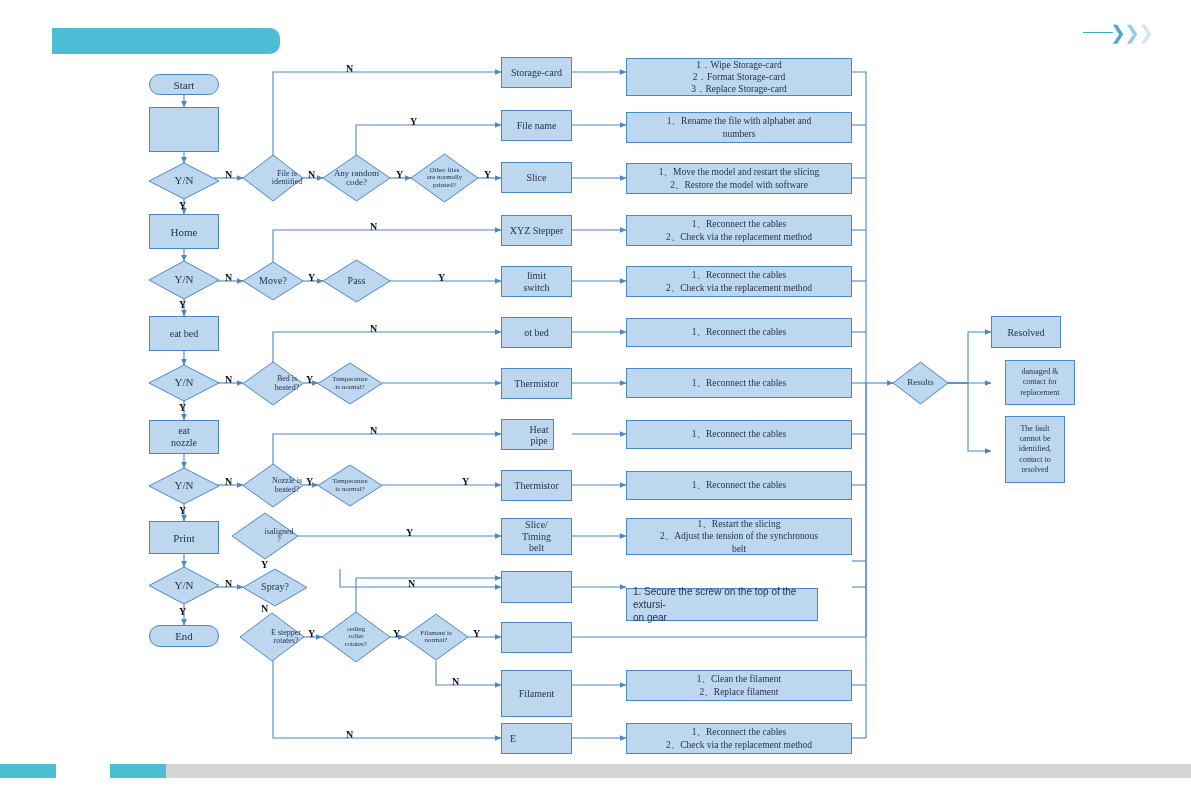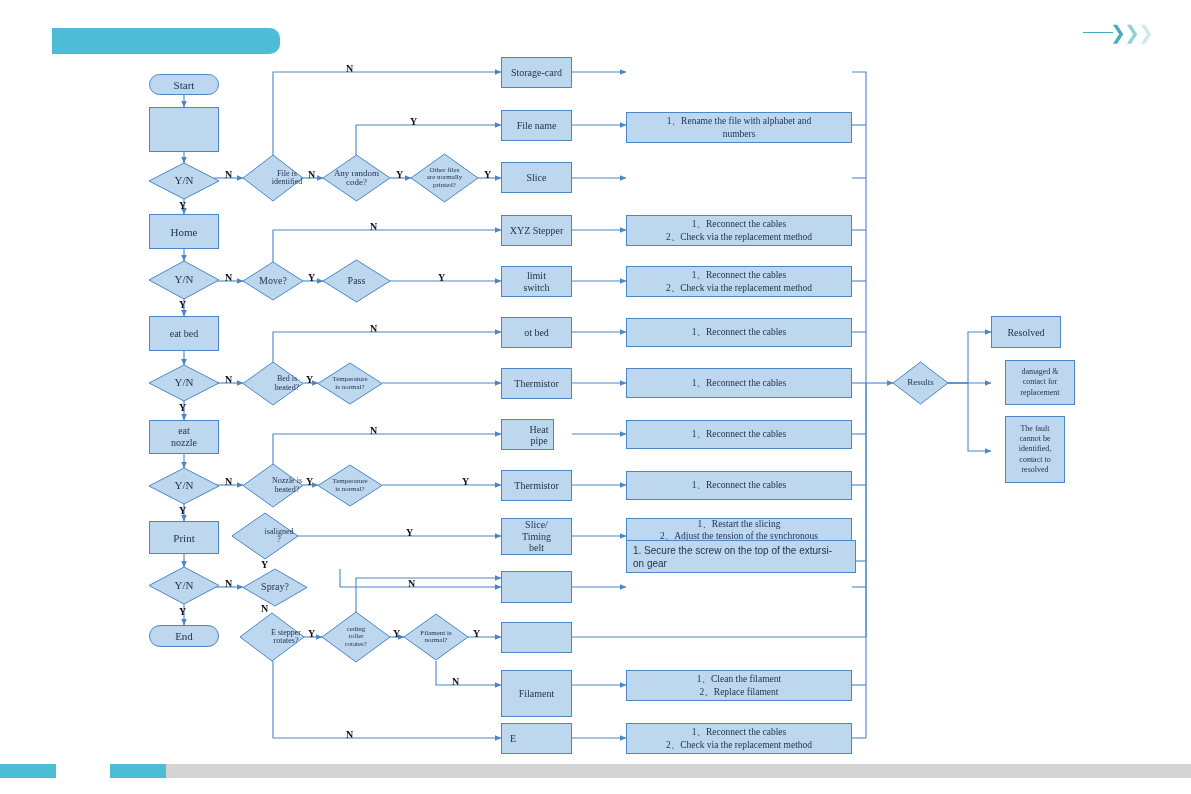--- a/index.html
+++ b/index.html
@@ -363,34 +363,39 @@
   <div class="node box t10" style="left:501px;top:419px;width:53px;height:31px;padding-left:23px;">Heat pipe</div>
   <div class="node box t10" style="left:501px;top:470px;width:71px;height:31px;">Thermistor</div>
   <div class="node box t10" style="left:501px;top:518px;width:71px;height:37px;white-space:pre-line;line-height:1.18;">Slice/
 Timing
 belt</div>
   <div class="node box t10" style="left:501px;top:571px;width:71px;height:32px;"></div>
   <div class="node box t10" style="left:501px;top:622px;width:71px;height:31px;"></div>
   <div class="node box t10" style="left:501px;top:670px;width:71px;height:47px;">Filament</div>
   <div class="node box t10" style="left:501px;top:723px;width:71px;height:31px;justify-content:flex-start;padding-left:8px;">E</div>
 
+  <div class="node box act" style="left:626px;top:58px;width:226px;height:38px;">1．Wipe Storage-card
+2．Format Storage-card
+3．Replace Storage-card</div>
   <div class="node box act" style="left:626px;top:112px;width:226px;height:31px;">1、Rename the file with alphabet and
 numbers</div>
+  <div class="node box act" style="left:626px;top:163px;width:226px;height:31px;">1、Move the model and restart the slicing
+2、Restore the model with software</div>
   <div class="node box act" style="left:626px;top:215px;width:226px;height:31px;">1、Reconnect the cables
 2、Check via the replacement method</div>
   <div class="node box act" style="left:626px;top:266px;width:226px;height:31px;">1、Reconnect the cables
 2、Check via the replacement method</div>
   <div class="node box act" style="left:626px;top:318px;width:226px;height:29px;">1、Reconnect the cables</div>
   <div class="node box act" style="left:626px;top:368px;width:226px;height:30px;">1、Reconnect the cables</div>
   <div class="node box act" style="left:626px;top:420px;width:226px;height:29px;">1、Reconnect the cables</div>
   <div class="node box act" style="left:626px;top:471px;width:226px;height:29px;">1、Reconnect the cables</div>
   <div class="node box act" style="left:626px;top:518px;width:226px;height:37px;">1、Restart the slicing
 2、Adjust the tension of the synchronous
 belt</div>
-  <div class="node box act-sans" style="left:626px;top:540px;width:230px;height:33px;">1. Secure the screw on the top of the extursi-
+  <div class="node box act-sans" style="left:626px;top:588px;width:192px;height:33px;">1. Secure the screw on the top of the extursi-
 on gear</div>
   <div class="node box act" style="left:626px;top:670px;width:226px;height:31px;">1、Clean the filament
 2、Replace filament</div>
   <div class="node box act" style="left:626px;top:723px;width:226px;height:31px;">1、Reconnect the cables
 2、Check via the replacement method</div>
 
   <div class="node box t10" style="left:991px;top:316px;width:70px;height:32px;">Resolved</div>
   <div class="node box t8" style="left:991px;top:360px;width:70px;height:45px;white-space:pre-line;line-height:1.3;">damaged &amp;
 contact for
 replacement</div>

